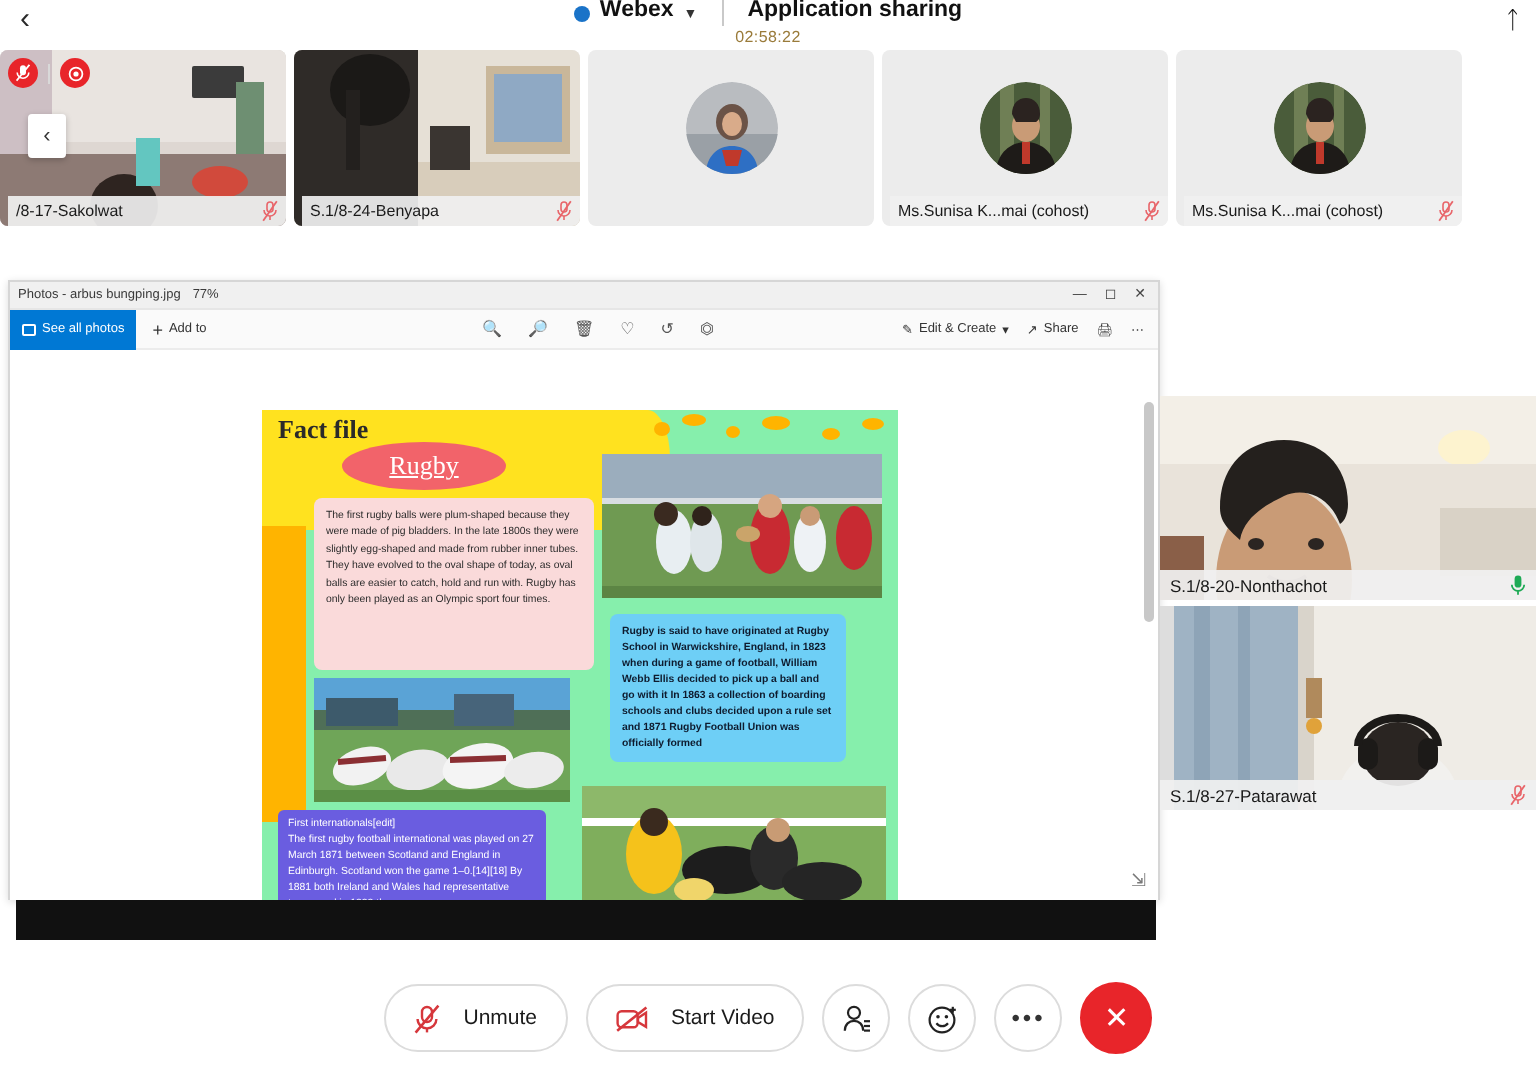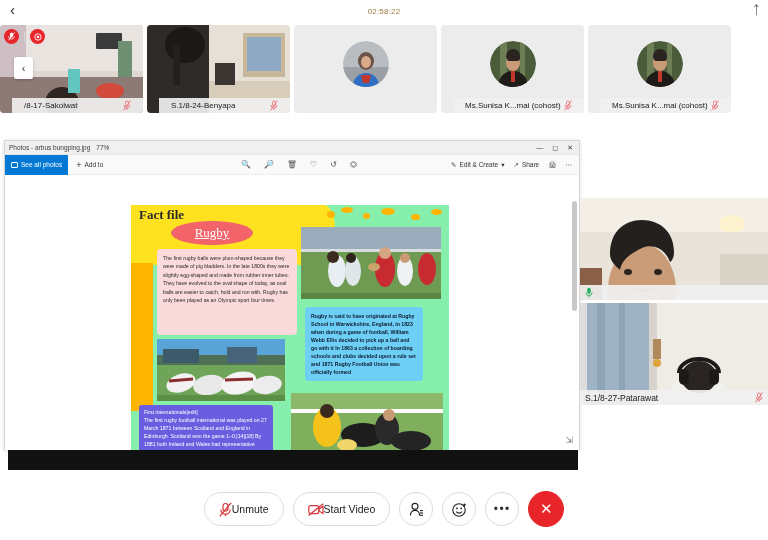--- a/index.html
+++ b/index.html
@@ -43,23 +43,23 @@
     position: absolute; left: 0; top: 25px; width: 768px; height: 90px;
     display: flex; gap: 4px; overflow: hidden;
   }
   .ptile {
     position: relative; width: 143px; height: 88px; flex: 0 0 auto;
     border-radius: 4px; overflow: hidden; background: #ededed;
   }
   .ptile.partial { width: 30px; }
   .ptile .video { position: absolute; inset: 0; }
   .ptile .namebar {
-    position: absolute; left: 12px; right: 0; bottom: 0; height: 15px;
+    position: absolute; left: 4px; right: 0; bottom: 0; height: 15px;
     background: rgba(240,240,240,.92);
-    display: flex; align-items: center; padding: 0 12px;
+    display: flex; align-items: center; padding: 0 4px;
   }
   .ptile .pname {
     font-size: 8px; color: #1a1a1a; white-space: nowrap;
     overflow: hidden; text-overflow: ellipsis; flex: 1;
   }
   .mic-muted, .mic-on { width: 8px; height: 11px; flex: 0 0 auto; }
 
   .avatar-tile { background: #ececec; display: flex; align-items: center; justify-content: center; }
   .avatar {
     width: 46px; height: 46px; border-radius: 50%;
@@ -199,39 +199,46 @@
   .side-tile .pname { font-size: 8.5px; color: #1a1a1a; flex: 1; }
 
   
   .controlbar {
     position: absolute; left: 0; bottom: 0; width: 768px; height: 62px;
     display: flex; align-items: center; justify-content: center; gap: 9px;
     background: #fff;
   }
   .cbtn {
     height: 34px; border: 1px solid #dcdcdc; border-radius: 17px;
-    background: #fff; display: flex; align-items: center; gap: 0;
+    background: #fff; display: flex; align-items: center; gap: 12px;
     padding: 0 14px; font-size: 10.5px; color: #1a1a1a;
   }
   .cbtn.round { width: 34px; padding: 0; justify-content: center; }
   .cbtn.leave {
     background: #e8252a; border-color: #e8252a; color: #fff;
     width: 36px; height: 36px; border-radius: 50%; justify-content: center;
     font-size: 15px; padding: 0;
   }
   .dots { letter-spacing: 1.5px; font-size: 12px; color: #333; }
 </style>
 </head>
 <body>
 
 <div id="app">
 
   <div class="topbar">
     <div class="back-chevron">‹</div>
     <div class="topcenter">
+      <div class="toprow1">
+        <span class="webex-dot"></span>
+        <span class="webex-label">Webex</span>
+        <span class="webex-caret">▼</span>
+        <span class="topdiv"></span>
+        <span class="app-sharing">Application sharing</span>
+      </div>
       <div class="timer">02:58:22</div>
     </div>
     <div class="bt-icon">ᛏ</div>
   </div>
 
   <div class="filmstrip">
 
     <div class="ptile">
       <div class="video">
         <svg width="143" height="88" viewBox="0 0 143 88" preserveAspectRatio="none">
@@ -507,20 +514,21 @@
       <rect x="0" y="34" width="188" height="68" fill="#e9e3da"></rect>
       <rect x="140" y="56" width="48" height="34" fill="#d9d2c6"></rect>
       <rect x="0" y="70" width="22" height="32" fill="#8a5f48"></rect>
       <ellipse cx="62" cy="92" rx="34" ry="46" fill="#c99b76"></ellipse>
       <path d="M30 56c0-22 14-34 32-34s32 12 32 32c0 8-4 10-4 10-6-16-20-18-28-14-8 4-20 10-22 22-4-4-10-8-10-16z" fill="#24201d"></path>
       <ellipse cx="48" cy="74" rx="4" ry="3" fill="#2b2522"></ellipse>
       <ellipse cx="78" cy="74" rx="4" ry="3" fill="#2b2522"></ellipse>
       <path d="M54 90c5 4 14 4 19 0" stroke="#8a6048" stroke-width="2" fill="none"></path>
     </svg>
     <div class="namebar">
+      <span class="pname">S.1/8-20-Nonthachot</span>
       <svg class="mic-on" viewBox="0 0 8 11">
           <rect x="2.3" y="0.8" width="3.4" height="6" rx="1.7" fill="#1eaa55"></rect>
           <path d="M0.9 5.4a3.1 3.1 0 0 0 6.2 0" stroke="#1eaa55" stroke-width="0.9" fill="none"></path>
           <line x1="4" y1="8.6" x2="4" y2="10.4" stroke="#1eaa55" stroke-width="0.9"></line>
         </svg>
     </div>
   </div>
 
   <div class="side-tile t2">
     <svg width="188" height="102" viewBox="0 0 188 102" preserveAspectRatio="none">

